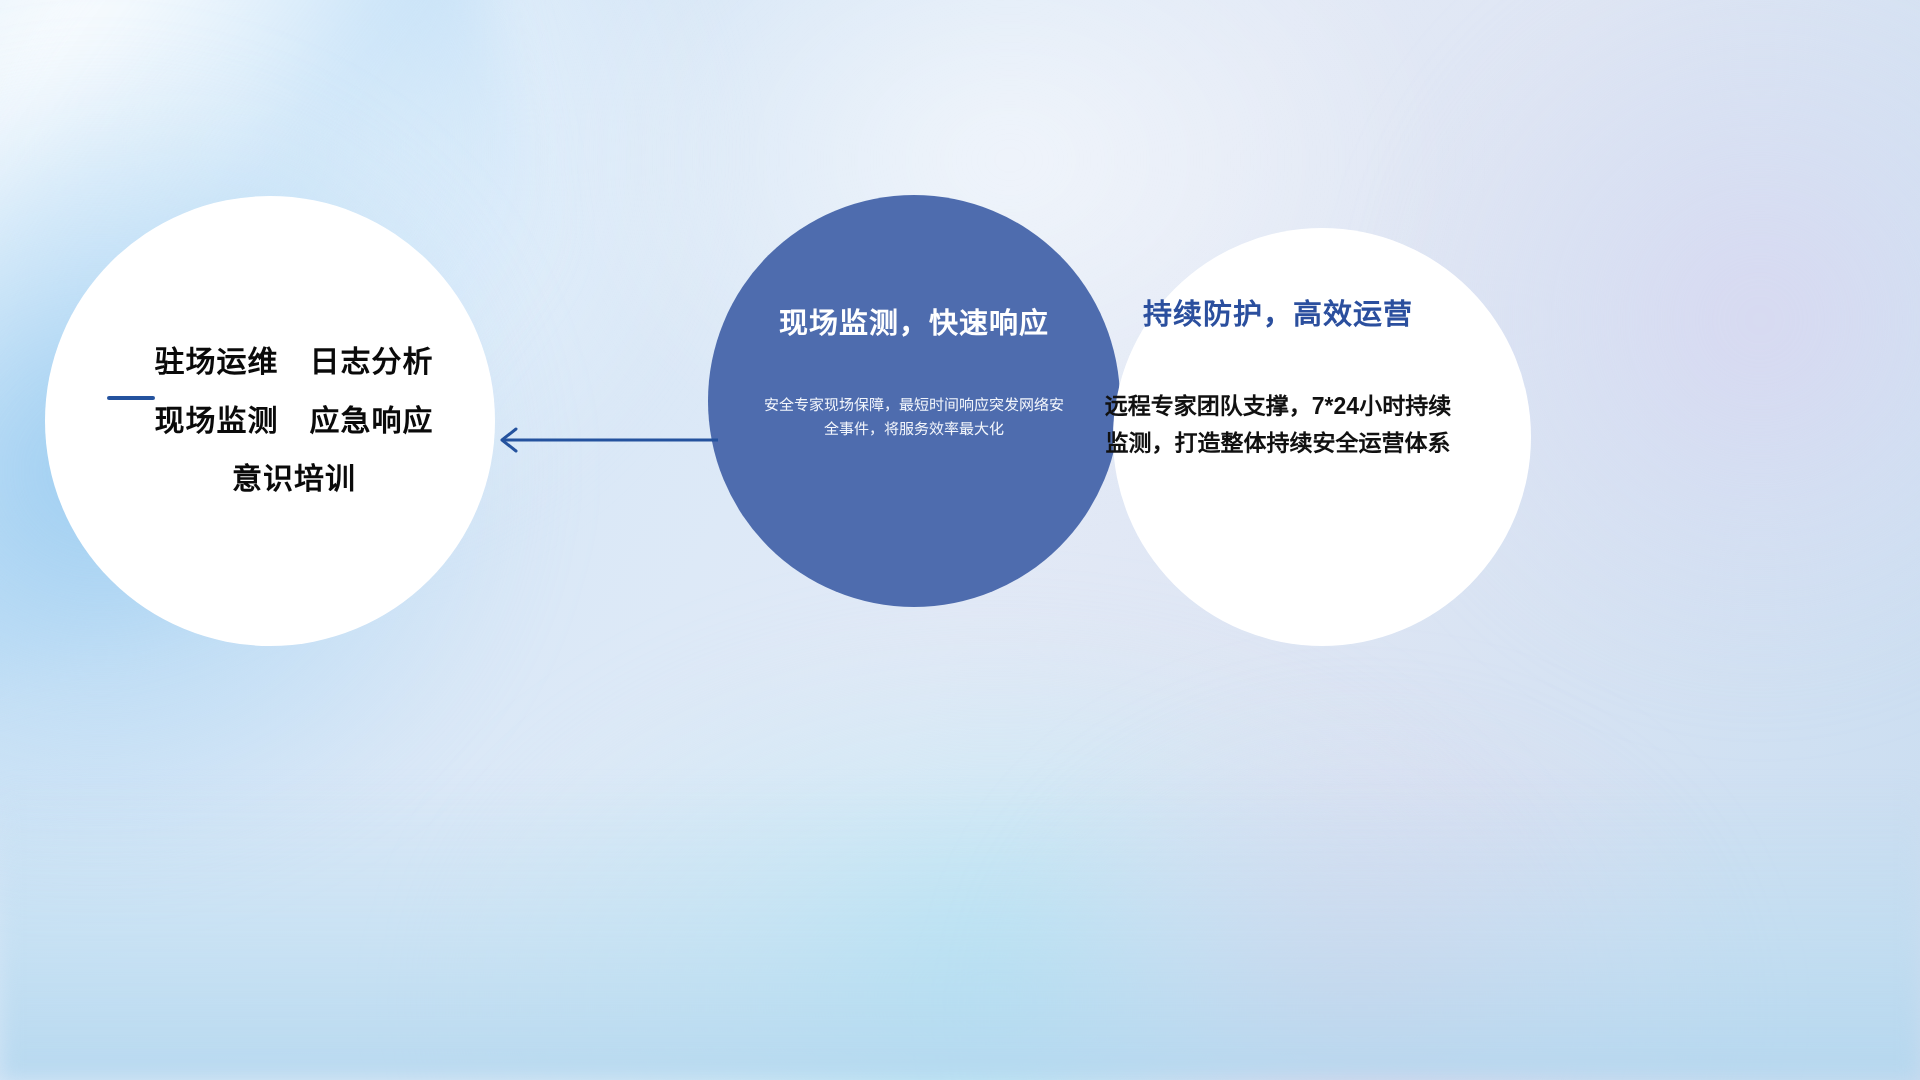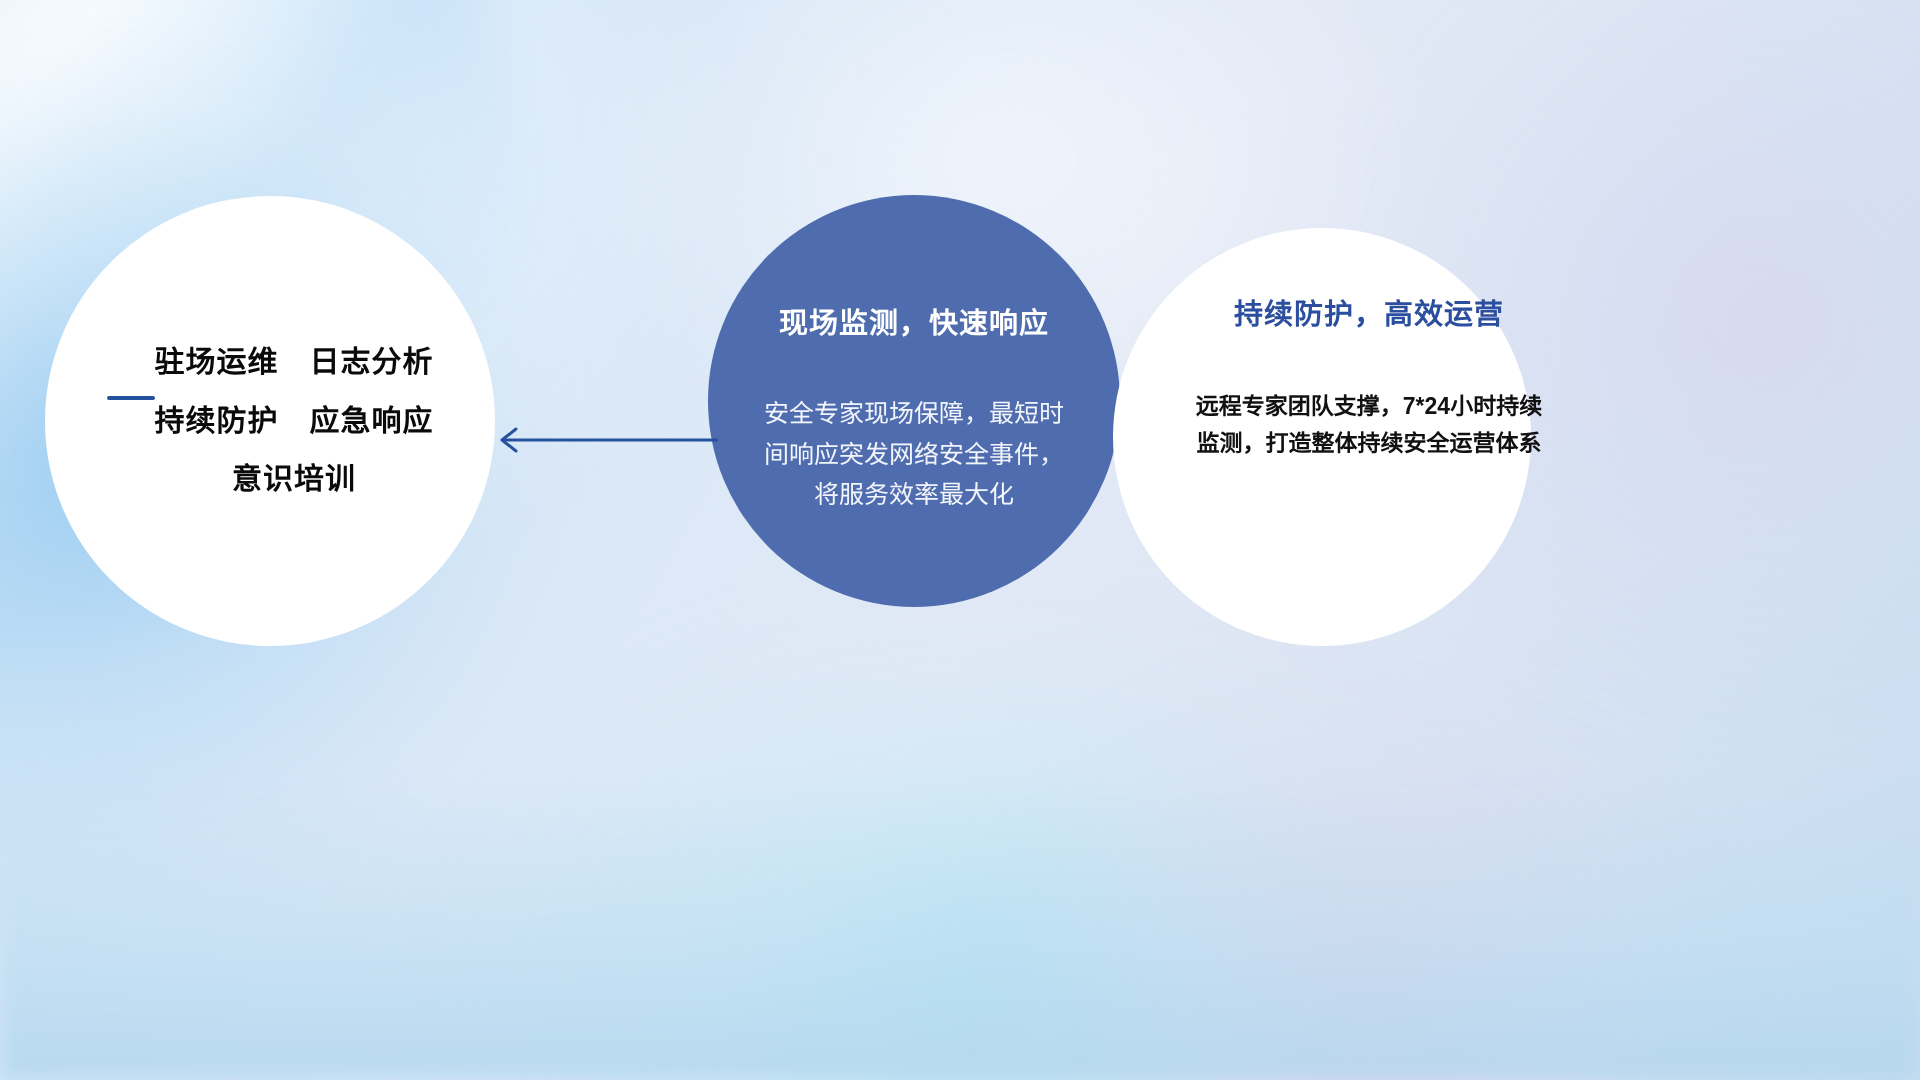--- a/index.html
+++ b/index.html
@@ -167,29 +167,29 @@
     color:#ffffff;
     font-size:29px;
     font-weight:bold;
     letter-spacing:1px;
     white-space:nowrap;
   }
   .mid-body{
     margin-top:52px;
     width:300px;
     color:#f2f5fb;
-    font-size:25px;
+    font-size:15px;
     line-height:1.62;
     font-weight:400;
   }
 
   
   .right-content{
     position:absolute;
-    left:1160px;top:228px;width:418px;height:418px;
+    left:1069px;top:228px;width:418px;height:418px;
     display:flex;flex-direction:column;
     align-items:center;
     text-align:center;
     z-index:6;
   }
   .right-title{
     margin-top:62px;
     color:#2b4f9e;
     font-size:29px;
     font-weight:bold;
@@ -235,21 +235,21 @@
 
   <svg class="arrow-svg" viewBox="0 0 230 50">
     <line x1="228" y1="25" x2="14" y2="25" stroke="#24529e" stroke-width="3"></line>
     <polyline points="26,14 12,25 26,36" fill="none" stroke="#24529e" stroke-width="3" stroke-linecap="round" stroke-linejoin="round"></polyline>
   </svg>
 
   <div class="left-content">
     <div class="blue-dash"></div>
     <div class="left-lines">
       <div class="left-line">驻场运维　日志分析</div>
-      <div class="left-line">持续防护　应急响应</div>
+      <div class="left-line">现场监测　应急响应</div>
       <div class="left-line">意识培训</div>
     </div>
   </div>
 
   <div class="mid-content">
     <div class="mid-title">现场监测，快速响应</div>
     <div class="mid-body">安全专家现场保障，最短时间响应突发网络安全事件，将服务效率最大化</div>
   </div>
 
   <div class="right-content">

